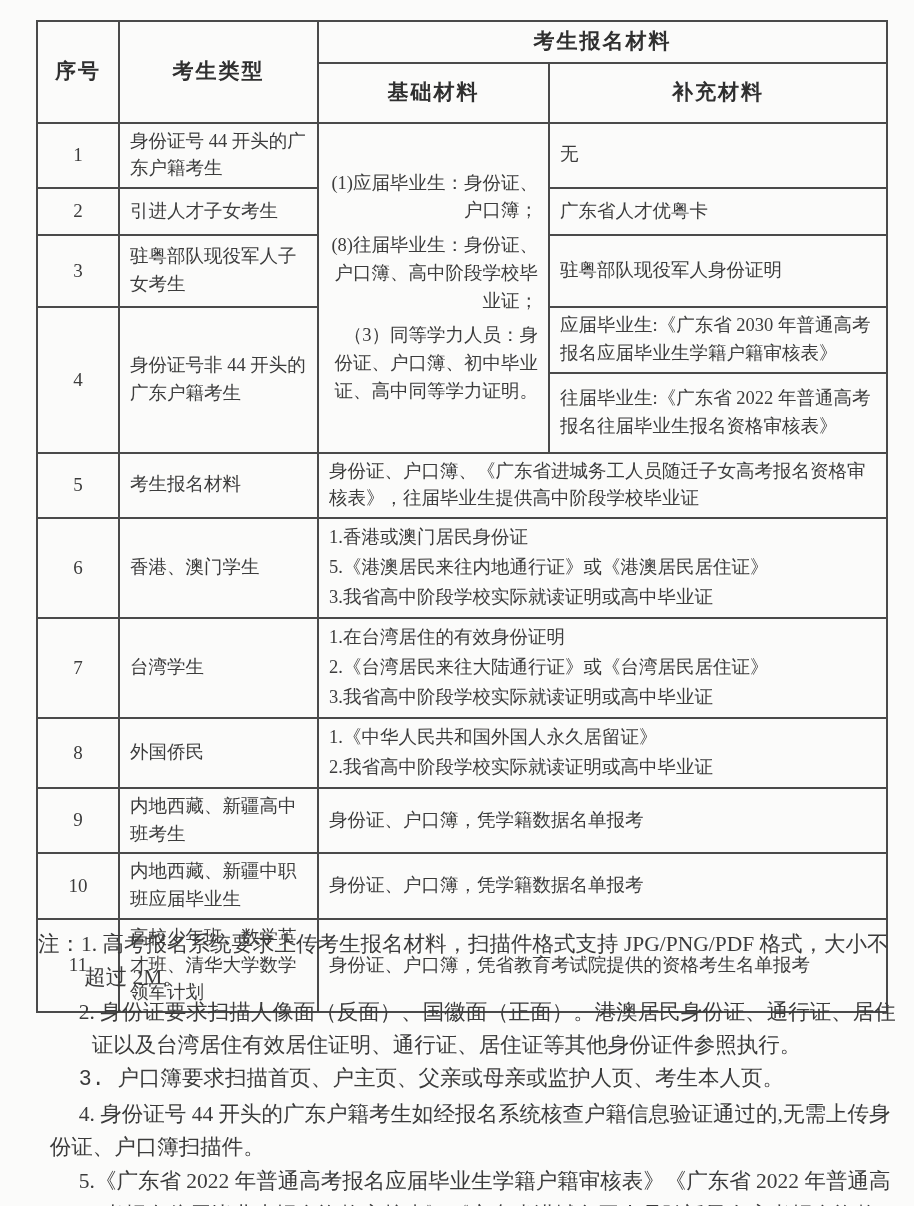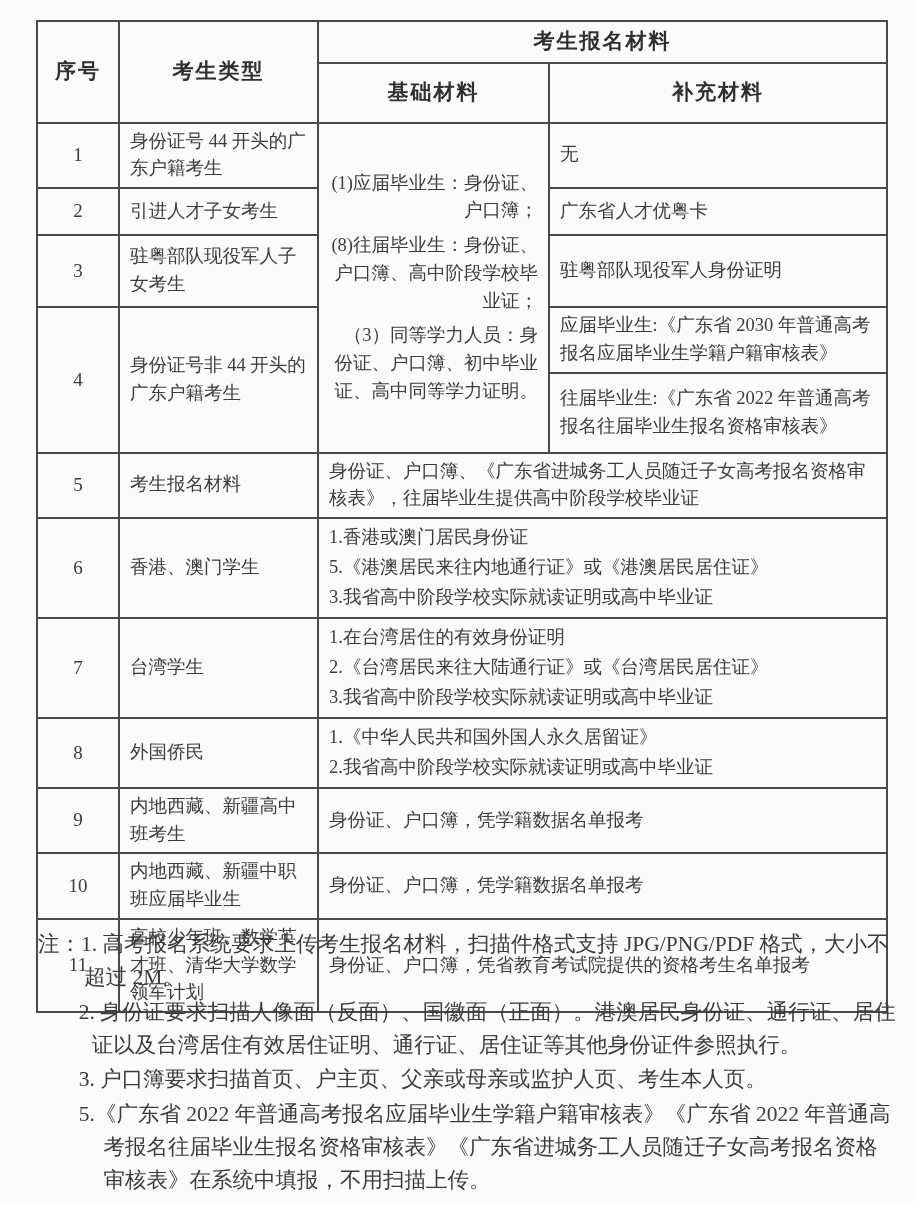--- a/index.html
+++ b/index.html
@@ -63,21 +63,21 @@
   tr.r10 { height: 65px; }
   tr.r11 { height: 77px; }
 
   .notes {
     position: absolute; left: 38px; top: 928px; width: 858px;
     font-size: 21.5px; line-height: 1.55; color: #3b3b3b;
   }
   .note { margin-bottom: 1px; }
   .note.n1 { padding-left: 2.15em; text-indent: -2.15em; }
   .note.n2 { padding-left: 2.5em;  text-indent: -0.6em; }
-  .note.n3 { padding-left: 2.5em;  text-indent: -0.6em; }
+  .note.n3 { padding-left: 2.5em;  text-indent: -0.6em; font-family: Liberation Mono, monospace; }
   .note.n4 { padding-left: 0.55em; text-indent: 1.35em; }
   .note.n5 { padding-left: 3.05em; text-indent: -1.15em; }
 </style>
 </head>
 <body>
 
 <div class="doc">
   <table class="reg">
     <colgroup>
       <col class="c-no">
@@ -181,14 +181,15 @@
         <td class="mat" colspan="2">身份证、户口簿，凭省教育考试院提供的资格考生名单报考</td>
       </tr>
     </tbody>
   </table>
 </div>
 
 <div class="notes">
   <p class="note n1">注：1. 高考报名系统要求上传考生报名材料，扫描件格式支持 JPG/PNG/PDF 格式，大小不超过 2M。</p>
   <p class="note n2">2. 身份证要求扫描人像面（反面）、国徽面（正面）。港澳居民身份证、通行证、居住证以及台湾居住有效居住证明、通行证、居住证等其他身份证件参照执行。</p>
   <p class="note n3">3. 户口簿要求扫描首页、户主页、父亲或母亲或监护人页、考生本人页。</p>
+  <p class="note n4">4. 身份证号 44 开头的广东户籍考生如经报名系统核查户籍信息验证通过的,无需上传身份证、户口簿扫描件。</p>
   <p class="note n5">5.《广东省 2022 年普通高考报名应届毕业生学籍户籍审核表》《广东省 2022 年普通高考报名往届毕业生报名资格审核表》《广东省进城务工人员随迁子女高考报名资格审核表》在系统中填报，不用扫描上传。</p>
 </div>
 
 </body></html>

